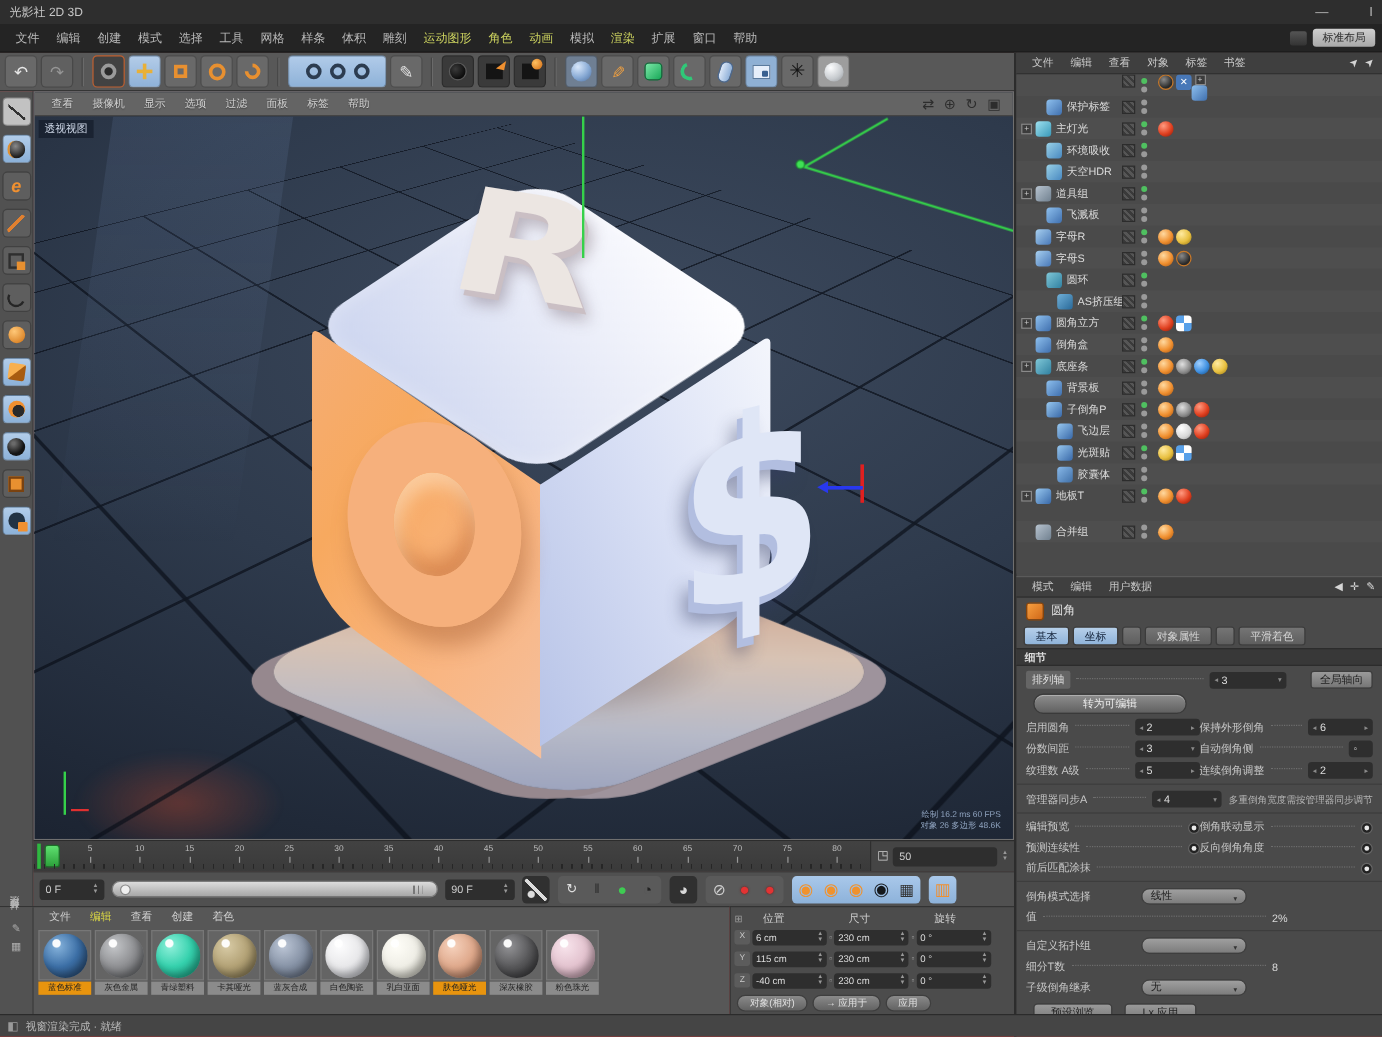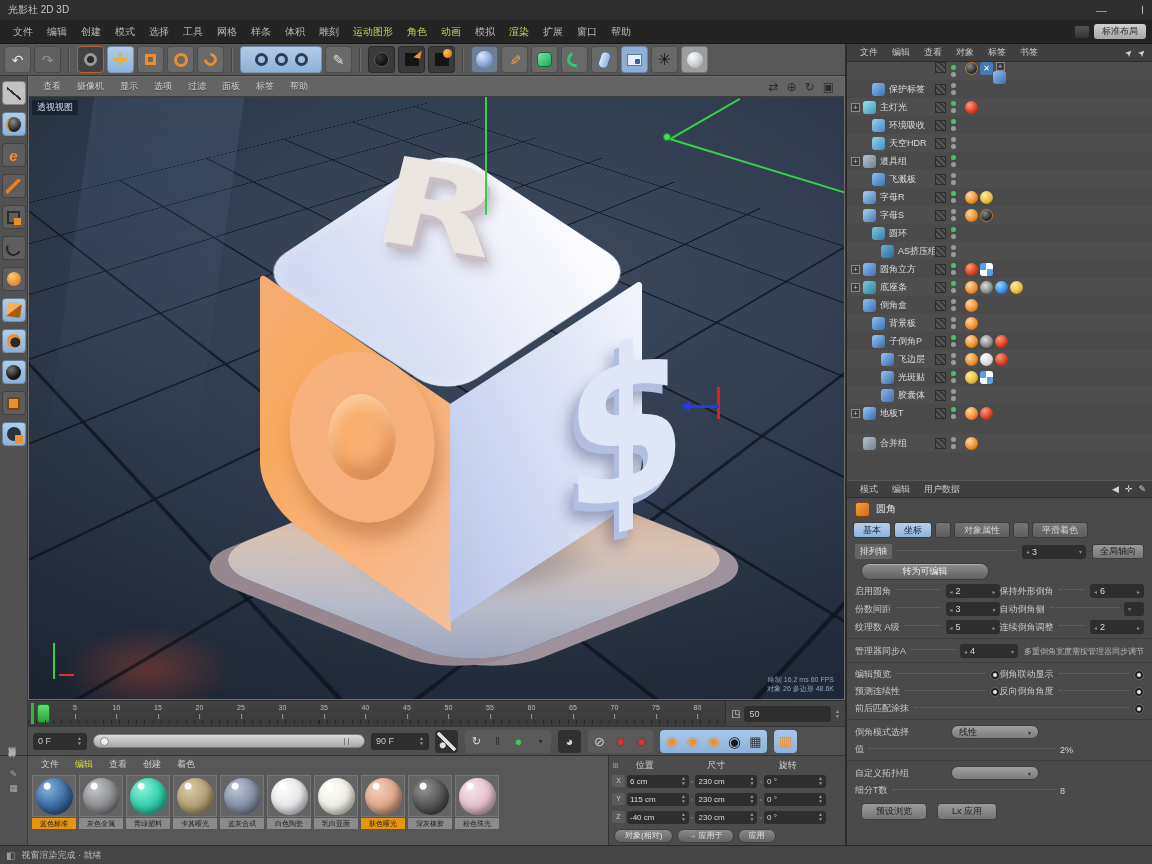--- a/index.html
+++ b/index.html
@@ -328,21 +328,21 @@
     background:linear-gradient(#8e8e8e,#616161); border:1px solid #3a3a3a; color:#eee;
     font-size:9px; text-align:center; line-height:15px;
     box-shadow:inset 0 1px 0 rgba(255,255,255,.3); }
   .a-cell { flex:1; display:flex; align-items:center; min-width:0; }
   .a-cell .f-dark { width:54px; flex:none; }
   .chkball { width:10px; height:10px; border-radius:50%; background:#222; border:1px solid #666;
     position:relative; flex:none; }
   .chkball::after { content:""; position:absolute; left:2px; top:2px; width:4px; height:4px;
     border-radius:50%; background:#e8e8e8; }
   .drop-light { width:88px; height:14px; border-radius:7px; background:linear-gradient(#a0a0a0,#7c7c7c);
-    border:1px solid #3e3e3e; color:#1c1c1c; font-size:9px; display:flex; align-items:center;
+    border:1px solid #3e3e3e; color:#1c1c1c; font-size:9px; display:flex; align-items:flex-end;
     padding:0 7px; flex:none; }
   .drop-light .dv { flex:1; } .drop-light .da { font-size:6px; color:#333; }
   .a-note { font-size:8px; color:#b5b5b5; margin-left:6px; white-space:nowrap; overflow:hidden; }
   #attr-footer { display:flex; gap:10px; margin:6px 0 0 6px; }
   .a-plainv { color:#d8d8d8; }
 
   
   #statusbar { position:absolute; left:0; top:845px; width:1152px; height:19px; background:#454545;
     border-top:1px solid #2b2b2b; display:flex; align-items:center; gap:6px; padding:0 6px;
     color:#b8b8b8; font-size:9px; }
@@ -928,42 +928,42 @@
           <span class="om-name">圆角立方</span>
           <span class="om-sq"></span>
           <span class="om-dot d1 green"></span>
           <span class="om-dot d2 gray"></span>
           <span class="om-tags">
             <span class="tag tag-ball-red"></span>
             <span class="tag tag-checker"></span>
           </span>
         </div>
         <div class="om-row" style="padding-left: 4px;">
+          <span class="om-spacer"></span>
+          <span class="omi omi-cube"></span>
+          <span class="om-name">倒角盒</span>
+          <span class="om-sq"></span>
+          <span class="om-dot d1 gray"></span>
+          <span class="om-dot d2 gray"></span>
+          <span class="om-tags">
+            <span class="tag tag-ball-orange"></span>
+          </span>
+        </div>
+        <div class="om-row" style="padding-left: 4px;">
           <span class="om-expand">+</span>
           <span class="omi omi-disc"></span>
           <span class="om-name">底座条</span>
           <span class="om-sq"></span>
           <span class="om-dot d1 green"></span>
           <span class="om-dot d2 gray"></span>
           <span class="om-tags">
             <span class="tag tag-ball-orange"></span>
             <span class="tag tag-swirl"></span>
             <span class="tag tag-ball-blue"></span>
             <span class="tag tag-ball-gold"></span>
-          </span>
-        </div>
-        <div class="om-row" style="padding-left: 4px;">
-          <span class="om-spacer"></span>
-          <span class="omi omi-cube"></span>
-          <span class="om-name">倒角盒</span>
-          <span class="om-sq"></span>
-          <span class="om-dot d1 gray"></span>
-          <span class="om-dot d2 gray"></span>
-          <span class="om-tags">
-            <span class="tag tag-ball-orange"></span>
           </span>
         </div>
         <div class="om-row" style="padding-left: 13px;">
           <span class="om-spacer"></span>
           <span class="omi omi-plane"></span>
           <span class="om-name">背景板</span>
           <span class="om-sq"></span>
           <span class="om-dot d1 gray"></span>
           <span class="om-dot d2 gray"></span>
           <span class="om-tags">
@@ -1056,30 +1056,31 @@
       <span id="attr-obj-name">圆角</span>
     </div>
     <div id="attr-tabs">
         <span class="attr-tab active">基本</span>
         <span class="attr-tab active">坐标</span>
         <span class="attr-tab stub"></span>
         <span class="attr-tab">对象属性</span>
         <span class="attr-tab stub"></span>
         <span class="attr-tab">平滑着色</span>
       </div>
+    <div id="attr-section">细节</div>
     <div id="attr-body">
         <div class="a-row">
           <span class="a-label a-pill">排列轴</span>
           <span class="leader"></span>
           <span class="f-dark" style="width: 64px;">
             <span class="arr">◂</span>
             <span style="flex: 1 1 0%;">3</span>
             <span class="arr">▾</span>
           </span>
-          <button class="btn-light" style="margin-left: 6px; text-align: right;">全局轴向</button>
+          <button class="btn-light" style="margin-left: 20px; text-align: right;">全局轴向</button>
         </div>
         <button class="btn-big">转为可编辑</button>
         <div class="a-row">
           <span class="a-cell">
             <span class="a-label">启用圆角</span>
             <span class="leader"></span>
             <span class="f-dark">
               <span class="arr">◂</span>
               <span style="flex: 1 1 0%;">2</span>
               <span class="arr">▸</span>
@@ -1193,20 +1194,27 @@
           <span class="drop-light">
             <span class="dv"></span>
             <span class="da">▾</span>
           </span>
         </div>
         <div class="a-row">
           <span class="a-label">细分T数</span>
           <span class="leader"></span>
           <span class="a-plainv" style="width: 84px;">8</span>
         </div>
+        <div class="a-row">
+          <span class="a-label" style="width: 96px;">子级倒角继承</span>
+          <span class="drop-light">
+            <span class="dv">无</span>
+            <span class="da">▾</span>
+          </span>
+        </div>
         <div id="attr-footer">
           <button class="btn-light" style="height: 17px; border-radius: 4px; padding: 0px 14px;">预设浏览</button>
           <button class="btn-light" style="height: 17px; border-radius: 4px; padding: 0px 14px;">Lx 应用</button>
         </div>
       </div>
   </div>
 
   <div id="statusbar">
     <span class="sb-icon">◧</span>
     <span>视窗渲染完成 · 就绪</span>

